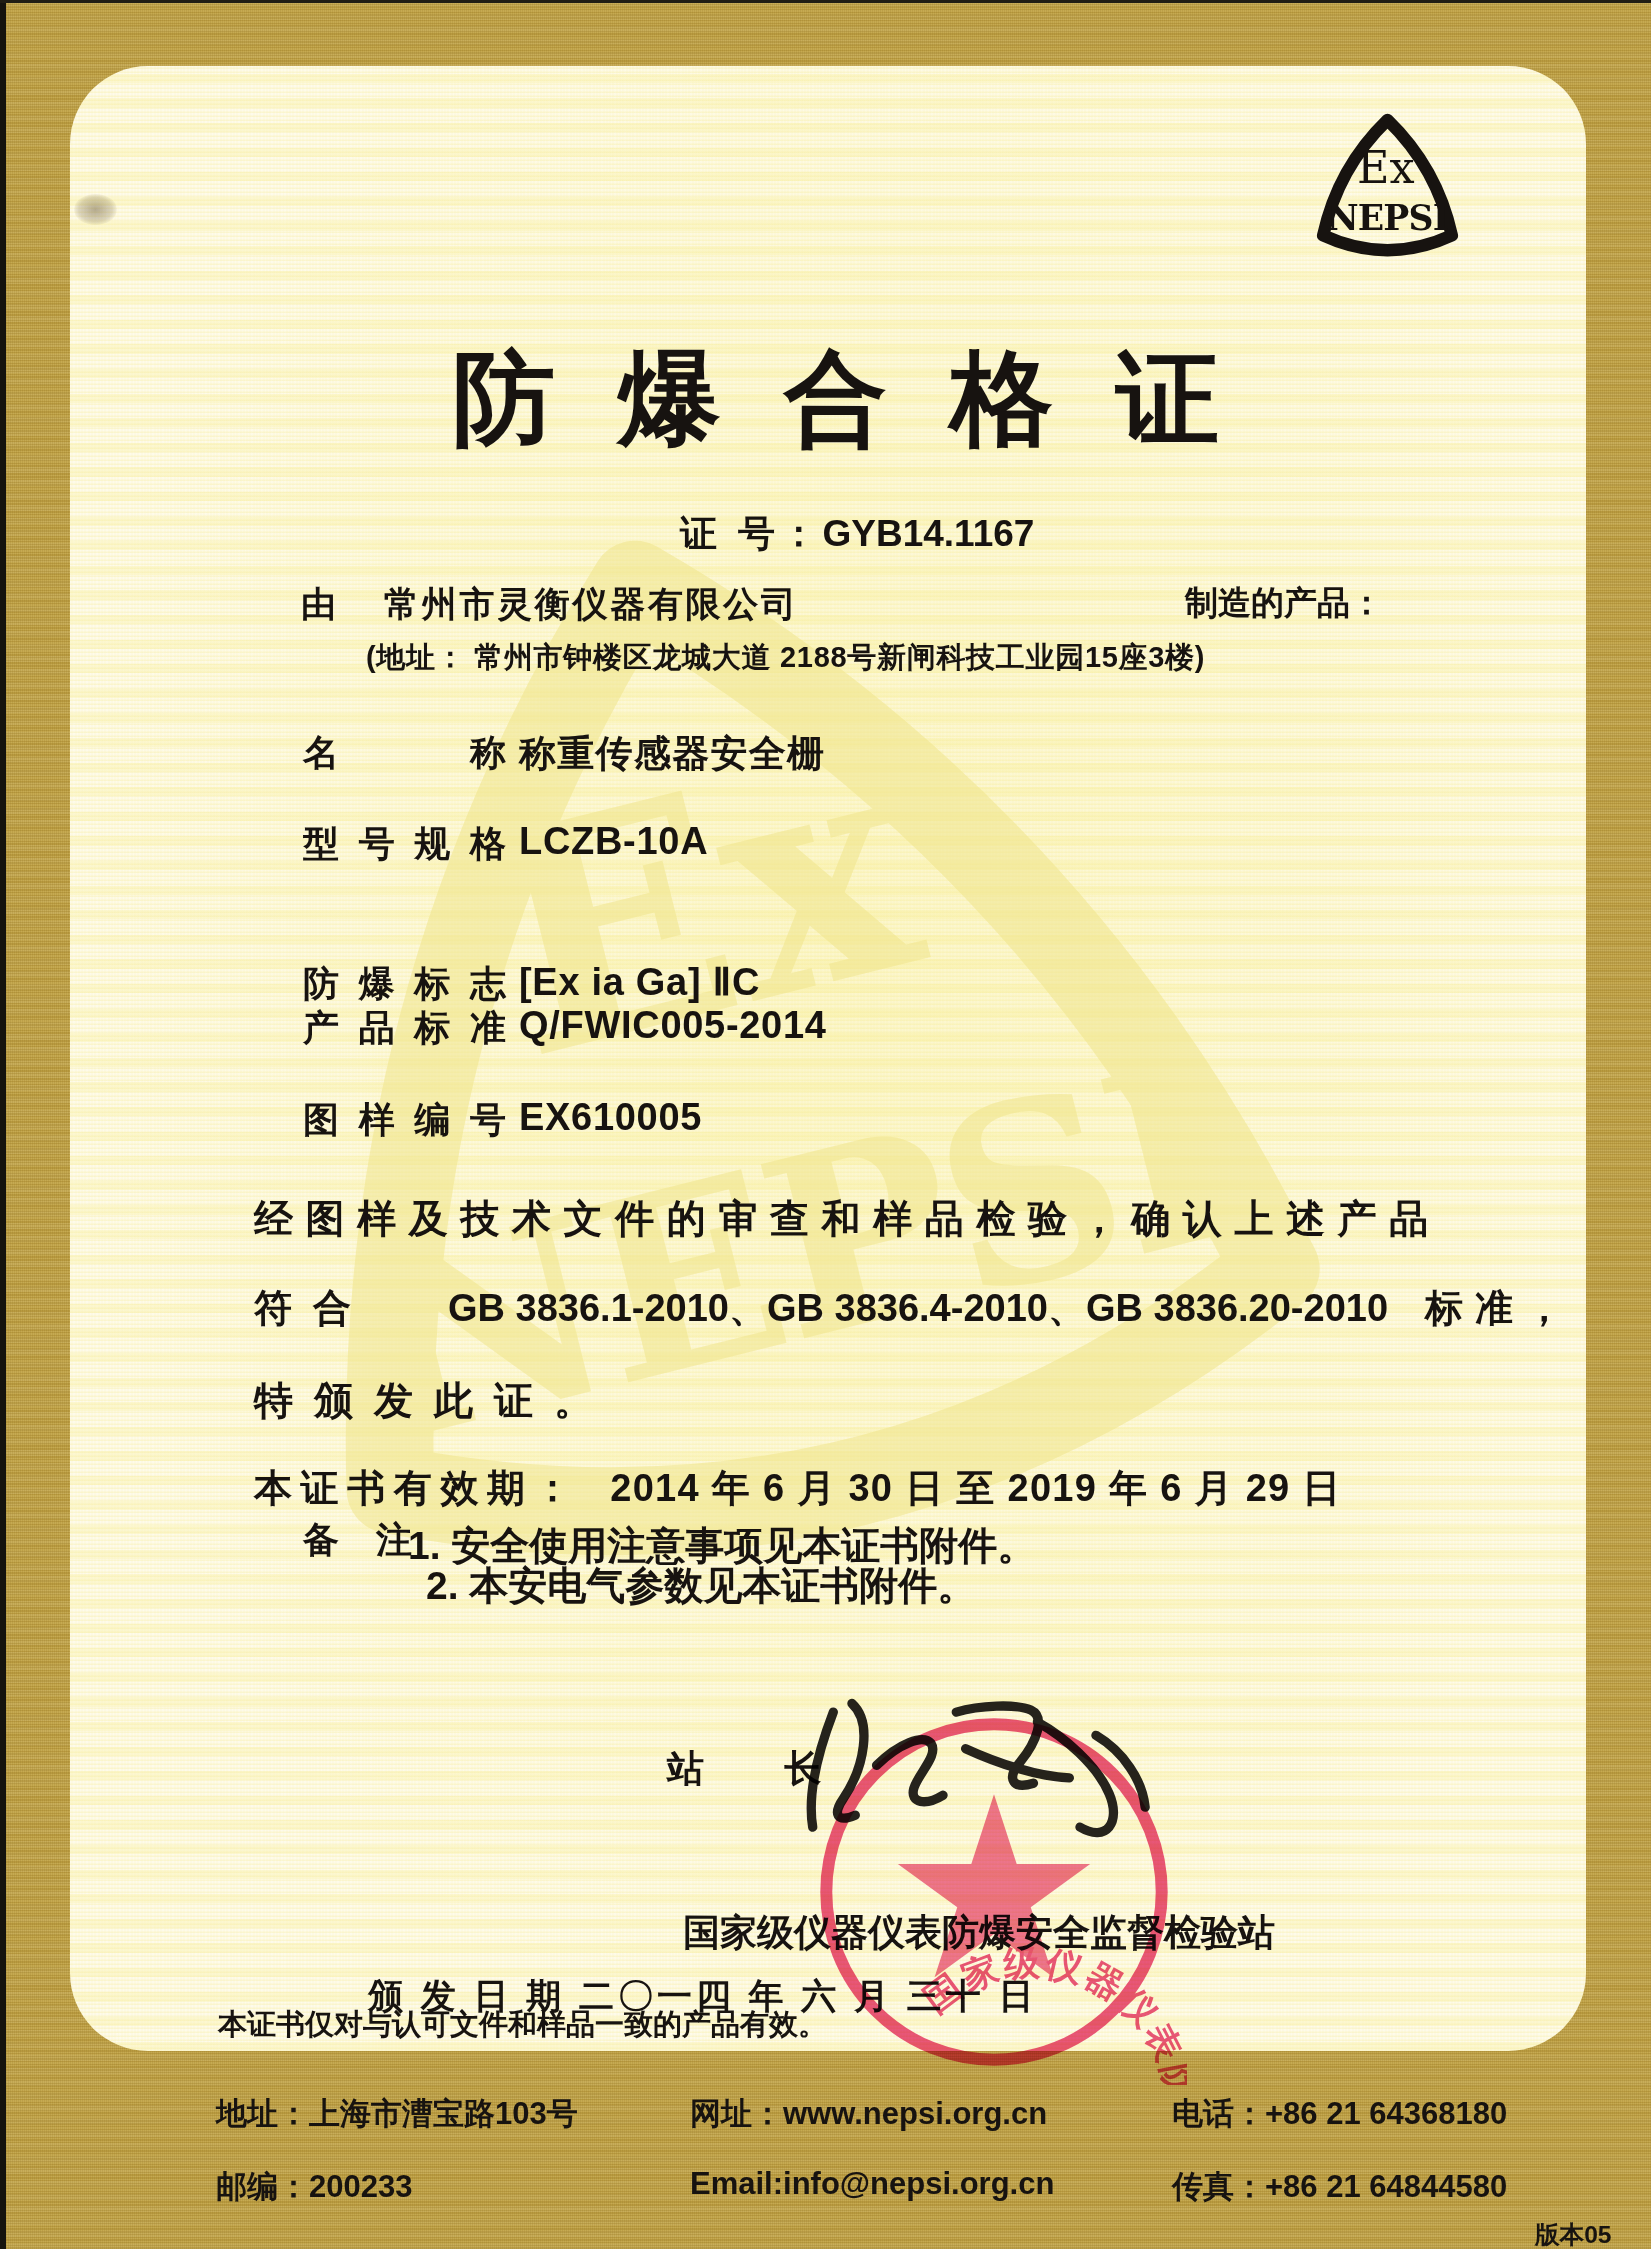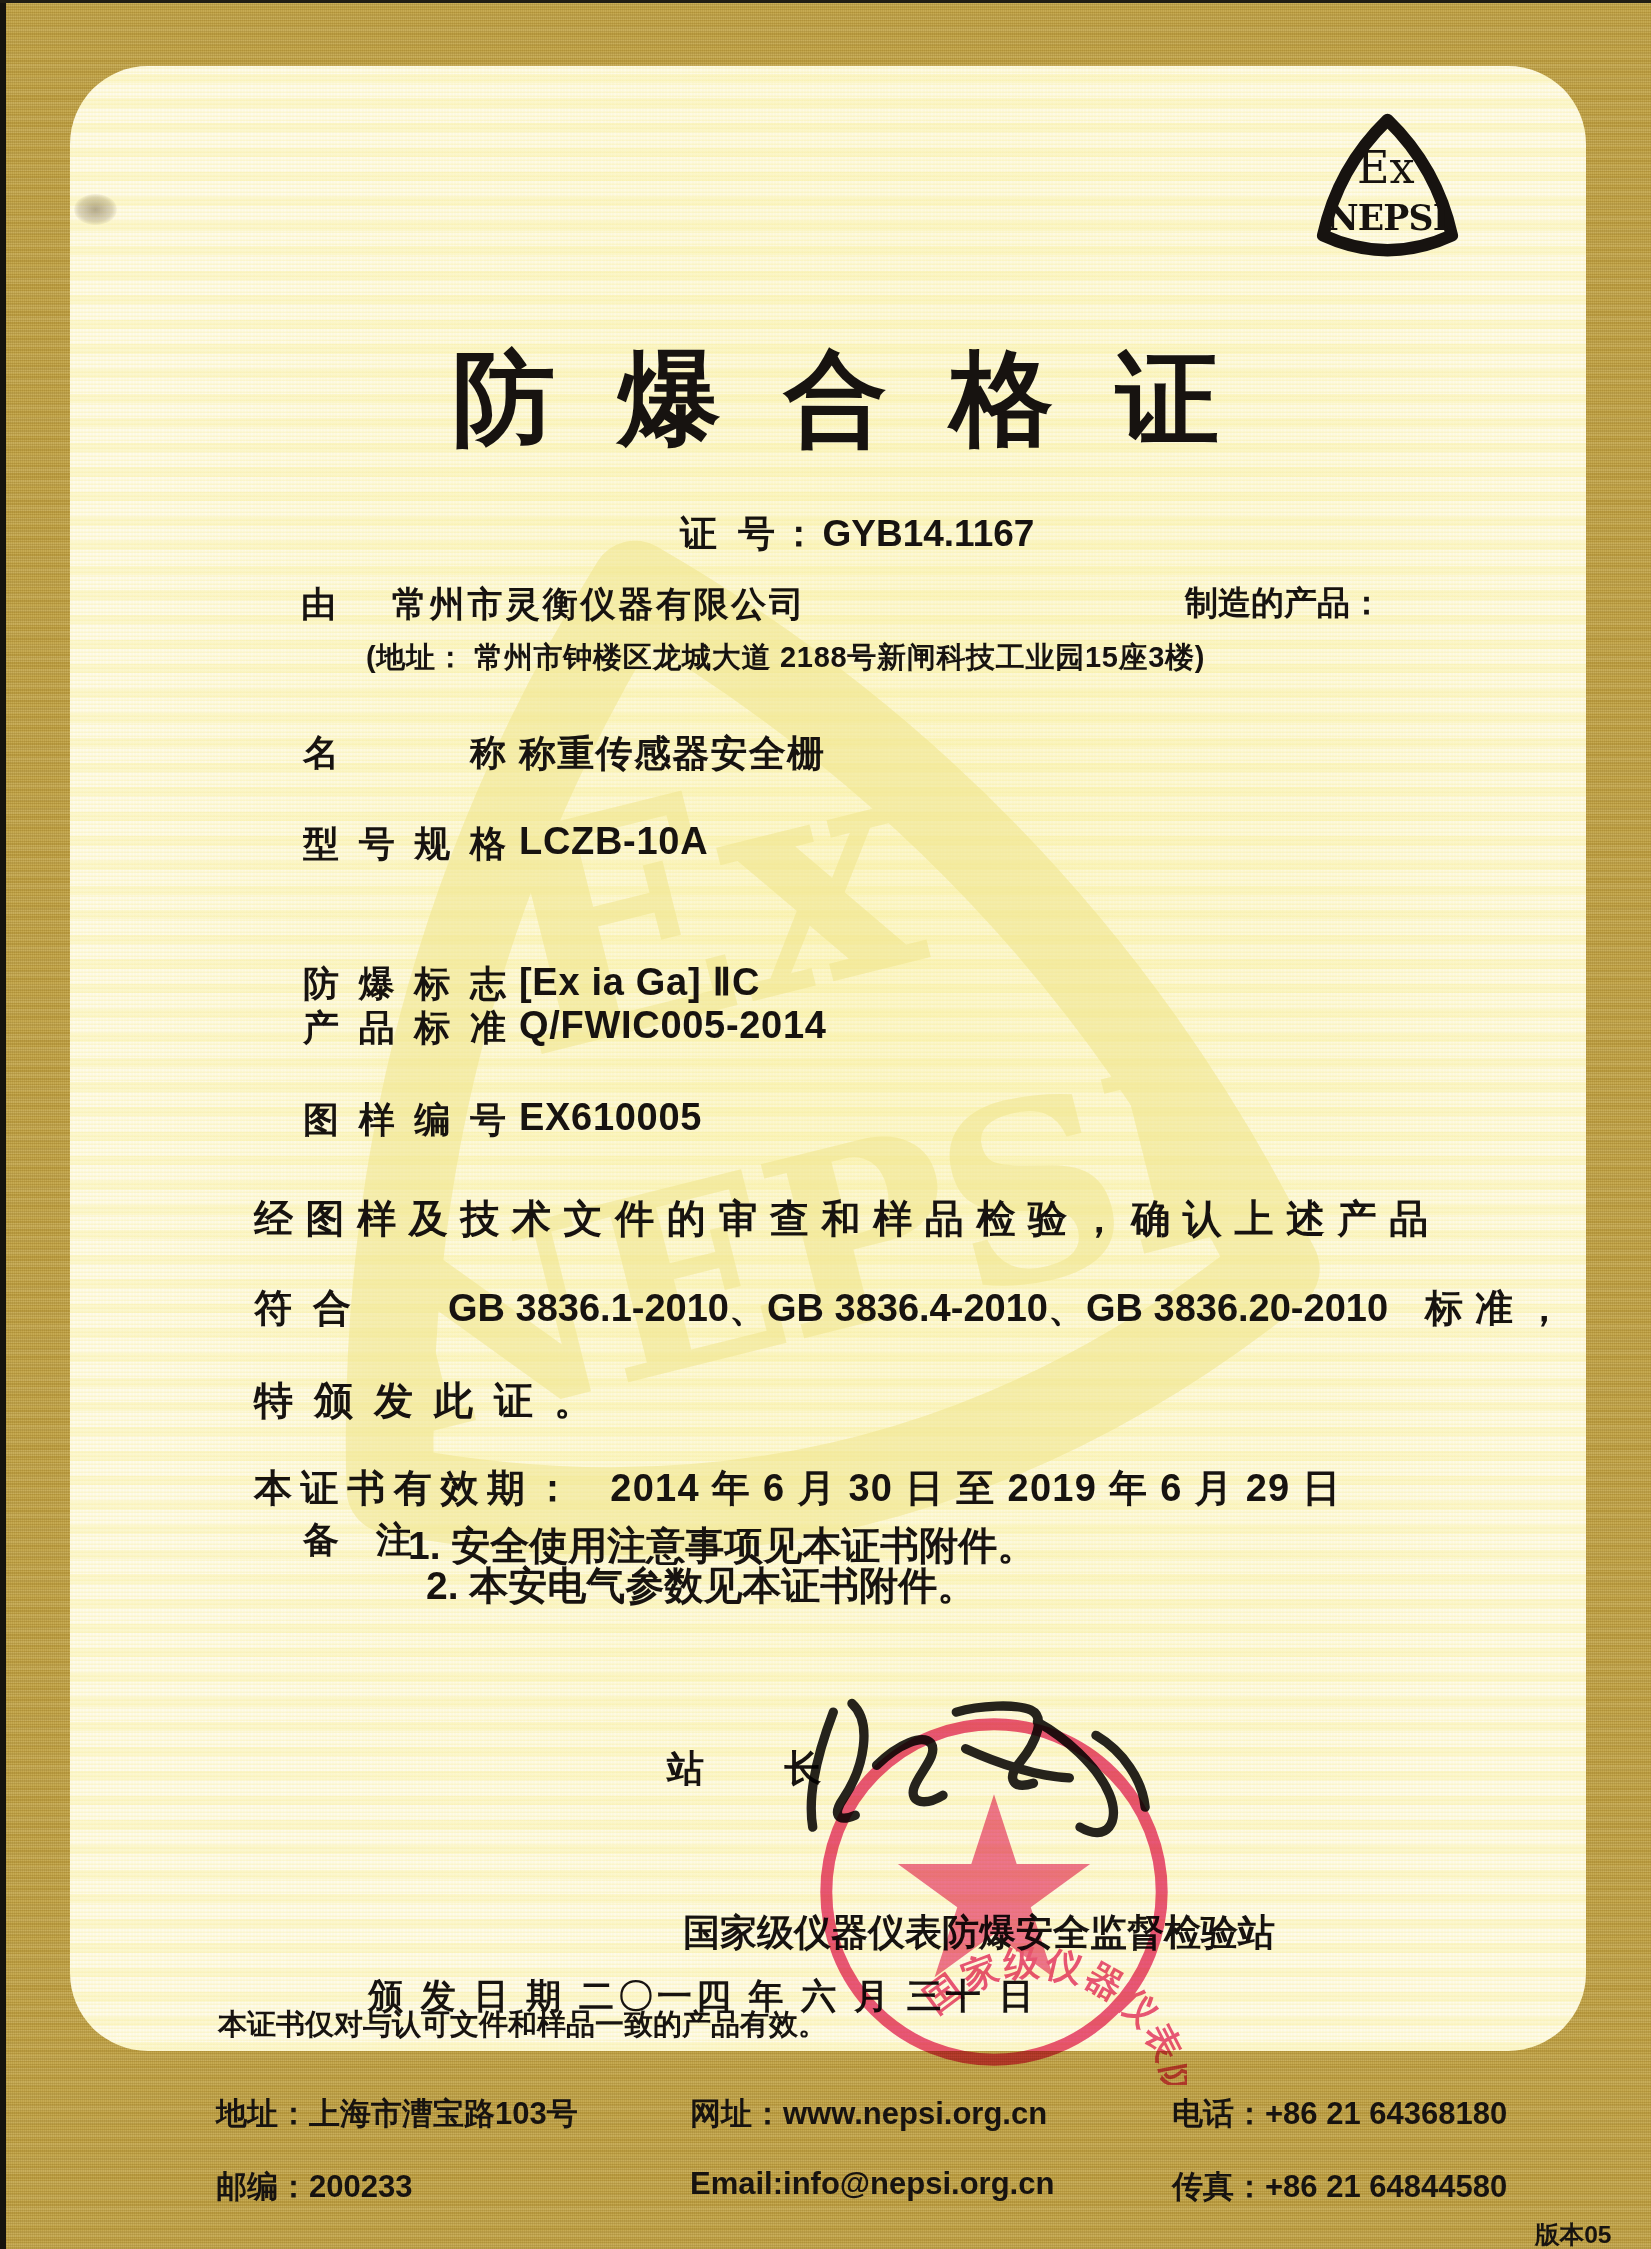--- a/index.html
+++ b/index.html
@@ -28,21 +28,21 @@
   .stain{
     left:74px;top:194px;width:43px;height:31px;border-radius:50%;
     background:radial-gradient(ellipse, rgba(120,104,70,0.55), rgba(120,104,70,0.25) 55%, rgba(120,104,70,0) 75%);
     filter:blur(0.7px);
   }
   .lat{font-family:"Liberation Sans",sans-serif;}
   .title{left:452px;top:331px;font-size:103px;font-weight:700;letter-spacing:63px;white-space:nowrap;}
   .certline{left:680px;top:509px;font-size:37px;font-weight:700;white-space:nowrap;}
   .certline .cl-label{letter-spacing:5.3px;}
   .manu-prefix{left:301px;top:581px;font-size:35px;font-weight:700;}
-  .manu-company{left:392px;top:581px;font-size:35px;font-weight:700;letter-spacing:2.7px;text-align:center;}
+  .manu-company{left:384px;top:581px;font-size:35px;font-weight:700;letter-spacing:2.7px;text-align:center;}
   .manu-suffix{left:1160px;top:581px;width:223px;text-align:right;font-size:33px;font-weight:700;}
   .manu-addr{left:366px;top:638px;font-size:29px;font-weight:700;letter-spacing:0.7px;}
   .frow-label{
     left:303px;width:203px;display:inline-block;font-size:36px;font-weight:700;
     text-align:justify;text-align-last:justify;white-space:nowrap;
   }
   .frow-value{left:519px;font-size:38px;font-weight:700;letter-spacing:0.7px;white-space:nowrap;}
   .st-line{font-size:39px;font-weight:700;white-space:nowrap;}
   .remark-label{left:303px;top:1516px;font-size:36px;font-weight:700;letter-spacing:37px;white-space:nowrap;}
   .note{font-size:39px;font-weight:700;white-space:nowrap;margin-left:20px;}

